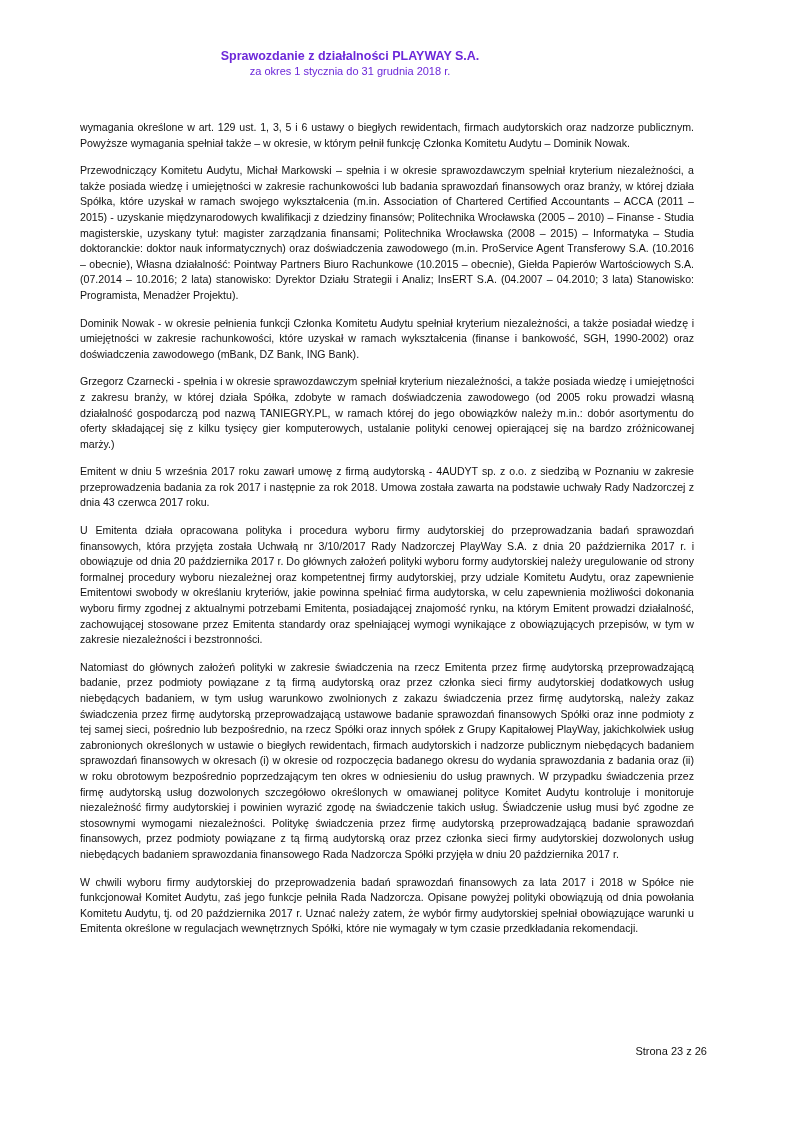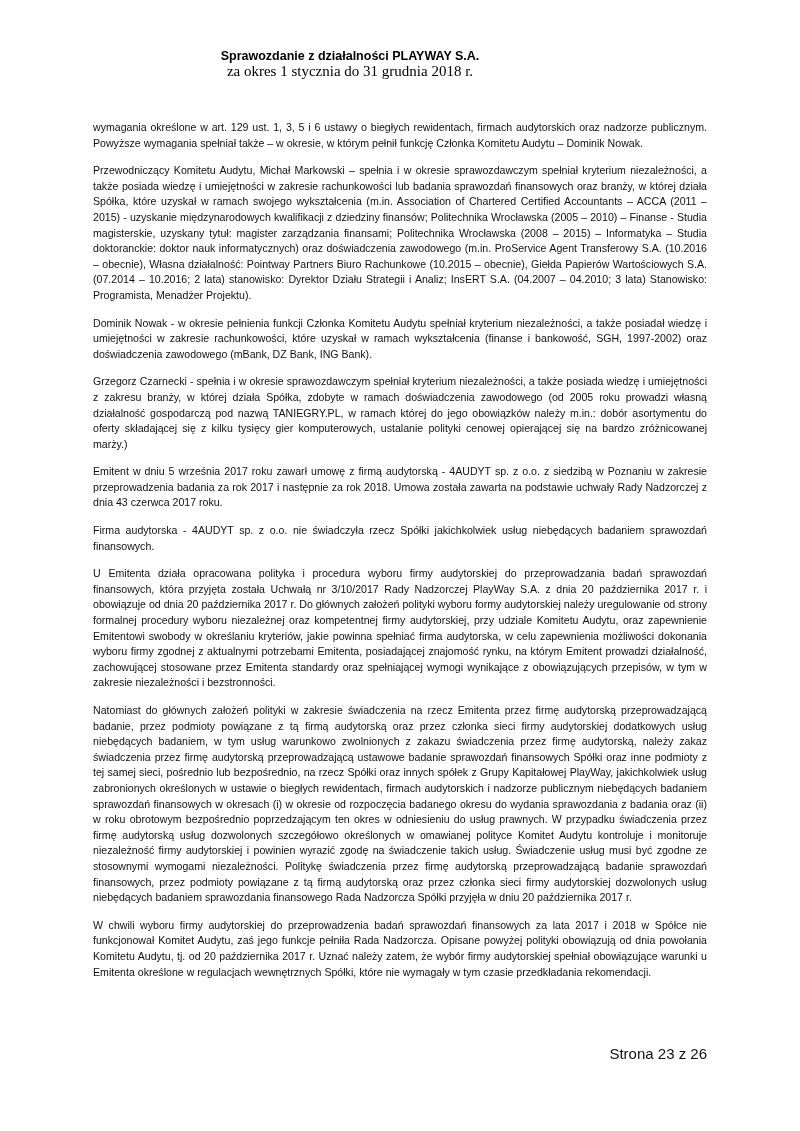--- a/index.html
+++ b/index.html
@@ -1,46 +1,45 @@
 <!DOCTYPE html>
 <html><head>
   <meta charset="utf-8">
   <style>
     html, body { margin: 0; padding: 0; background: #ffffff; }
     body { width: 800px; height: 1131px; position: relative; overflow: hidden; }
     .header {
       position: absolute; top: 48px; left: 0; width: 700px; text-align: center;
-      font-family: "Liberation Sans", sans-serif; color: #000000;
+      font-family: "Liberation Sans", sans-serif; color: #6d28d9;
     }
     .header .title { font-size: 12.5px; font-weight: bold; line-height: 16px; }
-    .header .subtitle { font-size: 15px; line-height: 15px; font-family: Liberation Serif, serif; }
+    .header .subtitle { font-size: 11px; line-height: 15px; }
     .content {
-      position: absolute; top: 120px; left: 93px; width: 614px;
+      position: absolute; top: 120px; left: 80px; width: 614px;
       font-family: "Liberation Sans", sans-serif; font-size: 10.6px; line-height: 15.6px;
       color: #111111; text-align: justify;
     }
     .content p { margin: 0 0 12px 0; }
     .footer {
       position: absolute; top: 1045px; right: 93px;
-      font-family: "Liberation Sans", sans-serif; font-size: 15px; color: #111111;
+      font-family: "Liberation Sans", sans-serif; font-size: 11px; color: #111111;
     }
   </style>
 </head>
 <body>
 
 <div class="header">
   <div class="title">Sprawozdanie z działalności PLAYWAY S.A.</div>
   <div class="subtitle">za okres 1 stycznia do 31 grudnia 2018 r.</div>
 </div>
 
 <div class="content">
   <p>wymagania określone w art. 129 ust. 1, 3, 5 i 6 ustawy o biegłych rewidentach, firmach audytorskich oraz nadzorze publicznym. Powyższe wymagania spełniał także – w okresie, w którym pełnił funkcję Członka Komitetu Audytu – Dominik Nowak.</p>
   <p>Przewodniczący Komitetu Audytu, Michał Markowski – spełnia i w okresie sprawozdawczym spełniał kryterium niezależności, a także posiada wiedzę i umiejętności w zakresie rachunkowości lub badania sprawozdań finansowych oraz branży, w której działa Spółka, które uzyskał w ramach swojego wykształcenia (m.in. Association of Chartered Certified Accountants – ACCA (2011 – 2015) - uzyskanie międzynarodowych kwalifikacji z dziedziny finansów; Politechnika Wrocławska (2005 – 2010) – Finanse - Studia magisterskie, uzyskany tytuł: magister zarządzania finansami; Politechnika Wrocławska (2008 – 2015) – Informatyka – Studia doktoranckie: doktor nauk informatycznych) oraz doświadczenia zawodowego (m.in. ProService Agent Transferowy S.A. (10.2016 – obecnie), Własna działalność: Pointway Partners Biuro Rachunkowe (10.2015 – obecnie), Giełda Papierów Wartościowych S.A. (07.2014 – 10.2016; 2 lata) stanowisko: Dyrektor Działu Strategii i Analiz; InsERT S.A. (04.2007 – 04.2010; 3 lata) Stanowisko: Programista, Menadżer Projektu).</p>
-  <p>Dominik Nowak -  w okresie pełnienia funkcji Członka Komitetu Audytu spełniał kryterium niezależności, a także posiadał wiedzę i umiejętności w zakresie rachunkowości, które uzyskał w ramach wykształcenia (finanse i bankowość, SGH, 1997-2002) oraz doświadczenia zawodowego (mBank, DZ Bank, ING Bank).</p>
+  <p>Dominik Nowak -  w okresie pełnienia funkcji Członka Komitetu Audytu spełniał kryterium niezależności, a także posiadał wiedzę i umiejętności w zakresie rachunkowości, które uzyskał w ramach wykształcenia (finanse i bankowość, SGH, 1990-2002) oraz doświadczenia zawodowego (mBank, DZ Bank, ING Bank).</p>
   <p>Grzegorz Czarnecki - spełnia i w okresie sprawozdawczym spełniał kryterium niezależności, a także posiada wiedzę i umiejętności z zakresu branży, w której działa Spółka,  zdobyte w ramach doświadczenia zawodowego (od 2005 roku prowadzi własną działalność gospodarczą pod nazwą TANIEGRY.PL, w ramach której do jego obowiązków należy m.in.: dobór asortymentu do oferty składającej się z kilku tysięcy gier komputerowych, ustalanie polityki cenowej opierającej się na bardzo zróżnicowanej marży.)</p>
   <p>Emitent w dniu 5 września 2017 roku zawarł umowę z firmą audytorską - 4AUDYT sp. z o.o. z siedzibą w Poznaniu w zakresie przeprowadzenia badania za rok 2017 i następnie za rok 2018. Umowa została zawarta na podstawie uchwały Rady Nadzorczej z dnia 43 czerwca 2017 roku.</p>
-  <p>Firma audytorska - 4AUDYT sp. z o.o. nie świadczyła rzecz Spółki jakichkolwiek usług niebędących badaniem sprawozdań finansowych.</p>
   <p>U Emitenta działa opracowana polityka i procedura wyboru firmy audytorskiej do przeprowadzania badań sprawozdań finansowych, która przyjęta została Uchwałą nr 3/10/2017 Rady Nadzorczej PlayWay S.A. z dnia 20 października 2017 r. i obowiązuje od dnia 20 października 2017 r. Do głównych założeń polityki wyboru formy audytorskiej należy uregulowanie od strony formalnej procedury wyboru niezależnej oraz kompetentnej firmy audytorskiej, przy udziale Komitetu Audytu, oraz zapewnienie Emitentowi swobody w określaniu kryteriów, jakie powinna spełniać firma audytorska, w celu zapewnienia możliwości dokonania wyboru firmy zgodnej z aktualnymi potrzebami Emitenta, posiadającej znajomość rynku, na którym Emitent prowadzi działalność, zachowującej stosowane przez Emitenta standardy oraz spełniającej wymogi wynikające z obowiązujących przepisów, w tym w zakresie niezależności i bezstronności.</p>
   <p>Natomiast do głównych założeń polityki w zakresie świadczenia na rzecz Emitenta przez firmę audytorską przeprowadzającą badanie, przez podmioty powiązane z tą firmą audytorską oraz przez członka sieci firmy audytorskiej dodatkowych usług niebędących badaniem, w tym usług warunkowo zwolnionych z zakazu świadczenia przez firmę audytorską, należy zakaz świadczenia przez firmę audytorską przeprowadzającą ustawowe badanie sprawozdań finansowych Spółki oraz inne podmioty z tej samej sieci, pośrednio lub bezpośrednio, na rzecz Spółki oraz innych spółek z Grupy Kapitałowej PlayWay, jakichkolwiek usług zabronionych określonych w ustawie o biegłych rewidentach, firmach audytorskich i nadzorze publicznym niebędących badaniem sprawozdań finansowych w okresach (i) w okresie od rozpoczęcia badanego okresu do wydania sprawozdania z badania oraz (ii) w roku obrotowym bezpośrednio poprzedzającym ten okres w odniesieniu do usług prawnych. W przypadku świadczenia przez firmę audytorską usług dozwolonych szczegółowo określonych w omawianej polityce Komitet Audytu kontroluje i monitoruje niezależność firmy audytorskiej i powinien wyrazić zgodę na świadczenie takich usług. Świadczenie usług musi być zgodne ze stosownymi wymogami niezależności. Politykę świadczenia przez firmę audytorską przeprowadzającą badanie sprawozdań finansowych, przez podmioty powiązane z tą firmą audytorską oraz przez członka sieci firmy audytorskiej dozwolonych usług niebędących badaniem sprawozdania finansowego Rada Nadzorcza Spółki przyjęła w dniu 20 października 2017 r.</p>
   <p>W chwili wyboru firmy audytorskiej do przeprowadzenia badań sprawozdań finansowych za lata 2017 i 2018 w Spółce nie funkcjonował Komitet Audytu, zaś jego funkcje pełniła Rada Nadzorcza. Opisane powyżej polityki obowiązują od dnia powołania Komitetu Audytu, tj. od 20 października 2017 r. Uznać należy zatem, że wybór firmy audytorskiej spełniał obowiązujące warunki u Emitenta określone w regulacjach wewnętrznych Spółki, które nie wymagały w tym czasie przedkładania rekomendacji.</p>
 </div>
 
 <div class="footer">Strona 23 z 26</div>
 
 </body></html>

